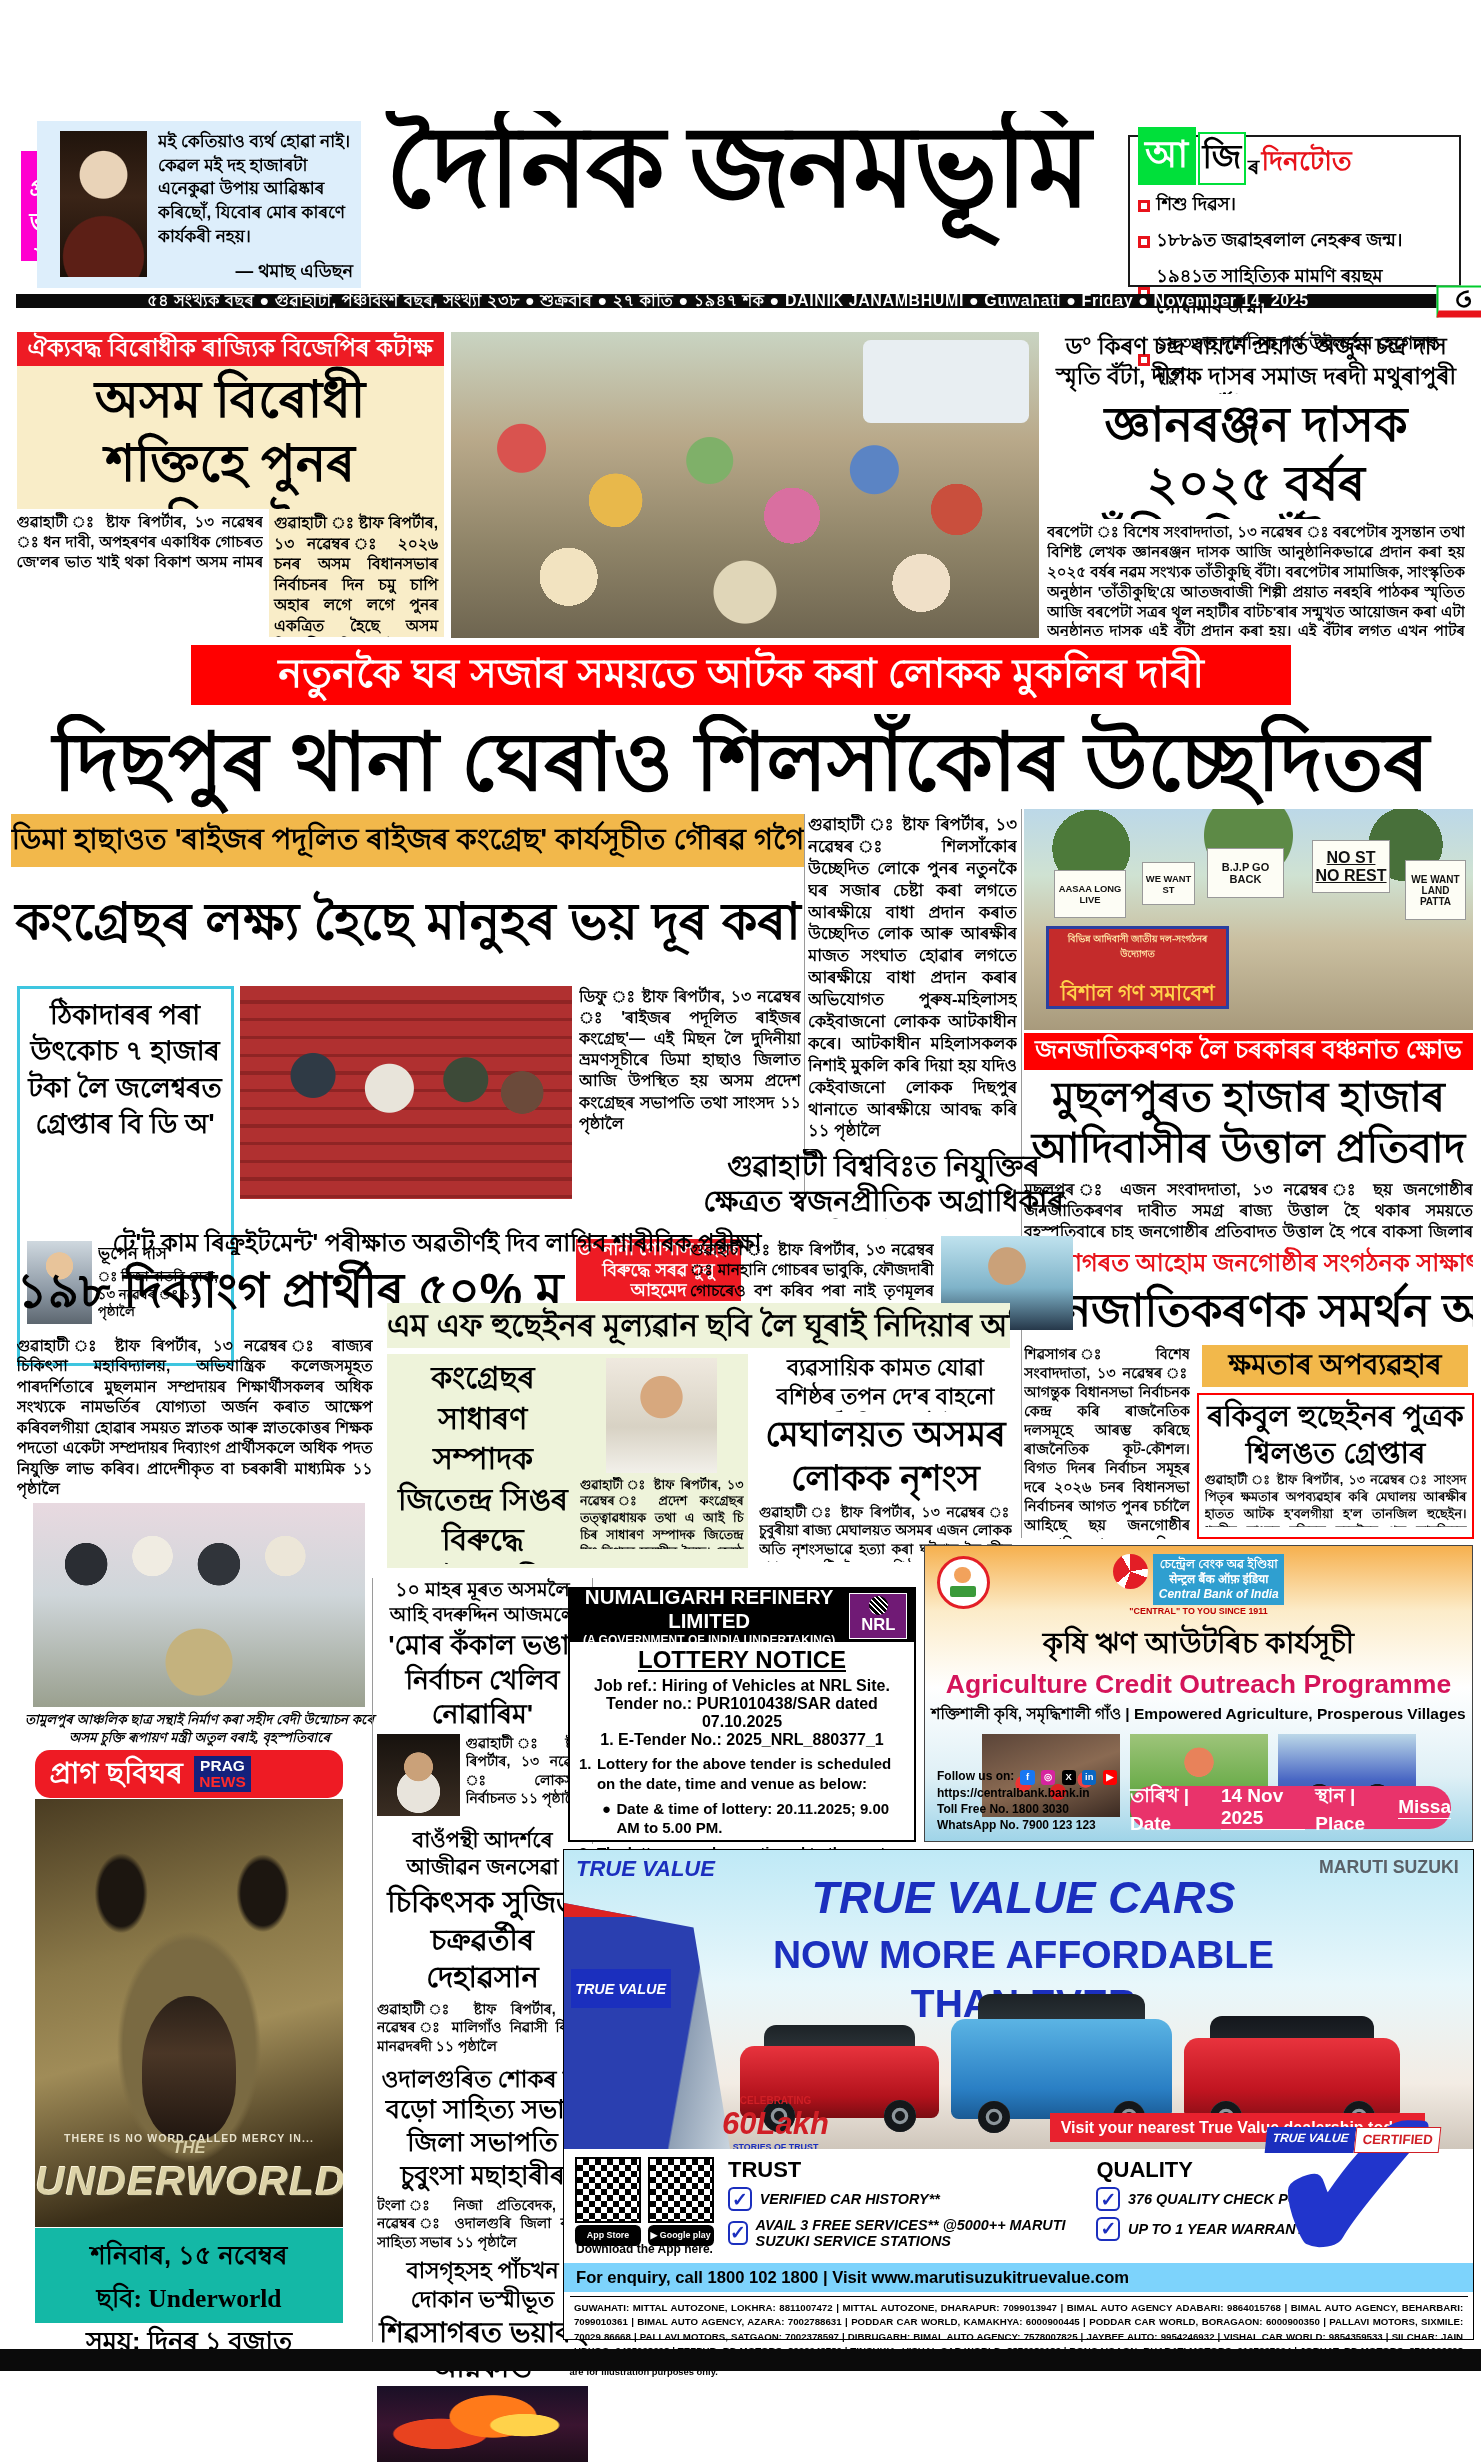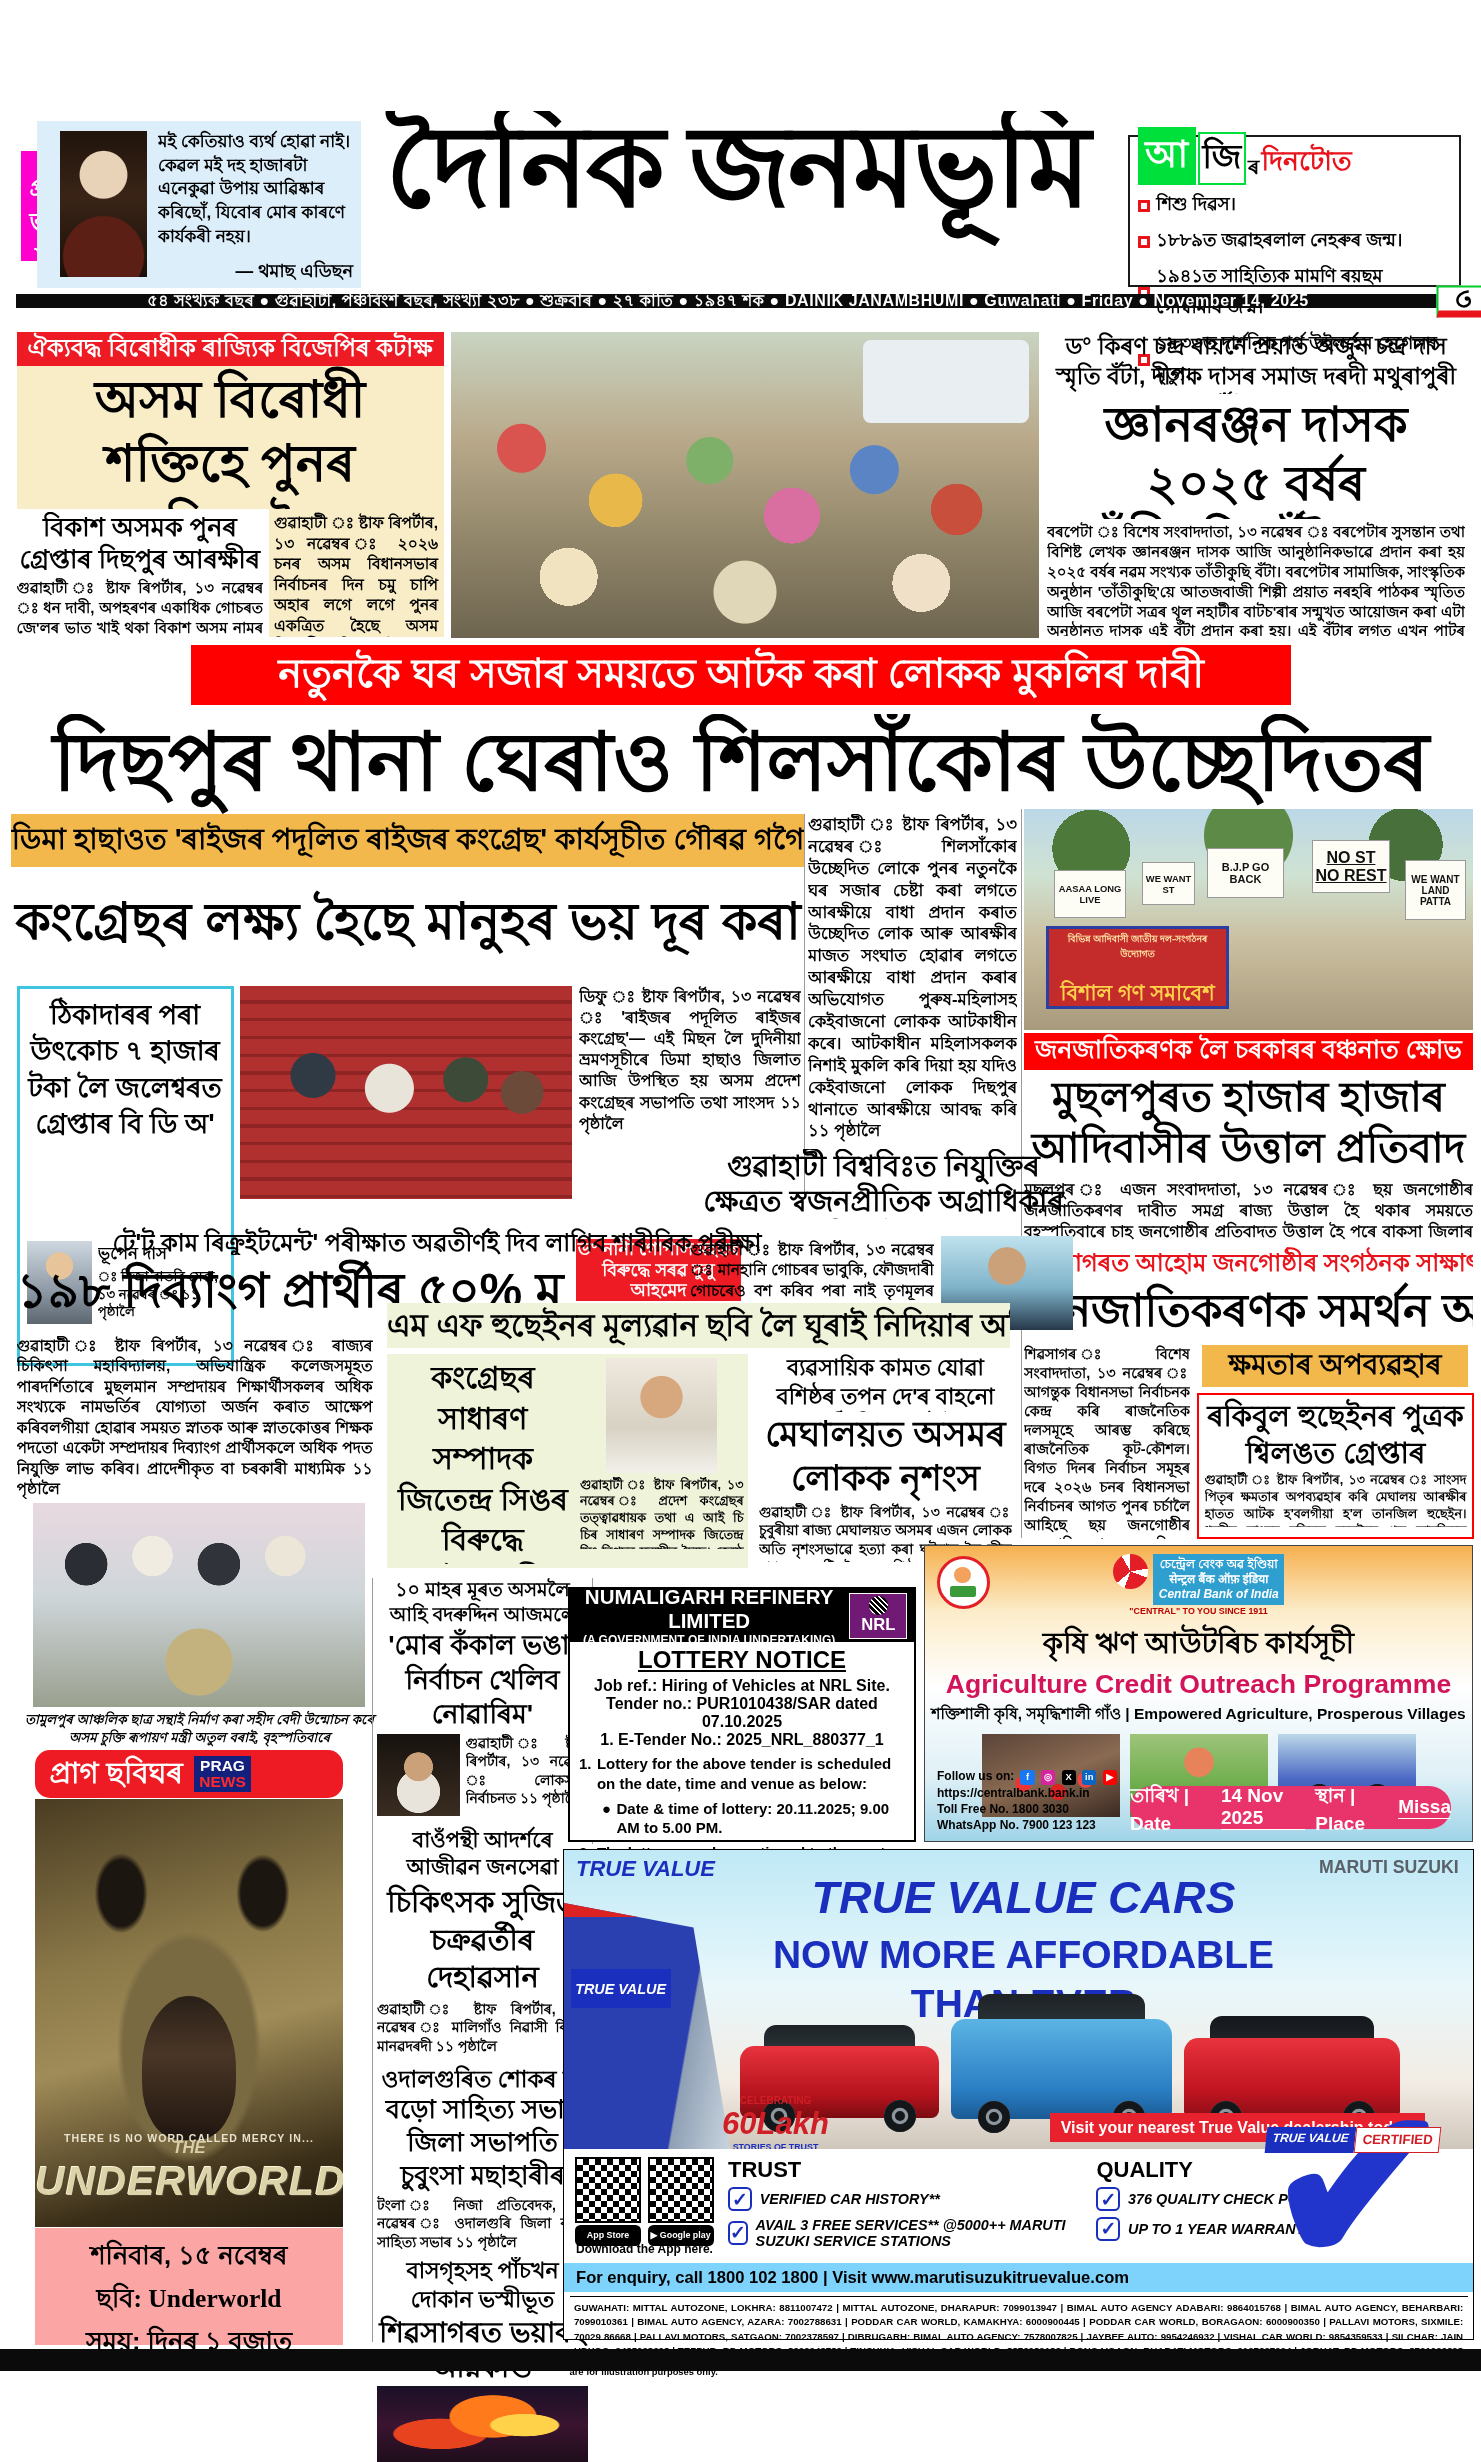--- a/index.html
+++ b/index.html
@@ -125,21 +125,20 @@
   </div>
 
   <div class="abs dateline" style="left:15.5px; top:294px; width:1425px; height:14px;">৫৪ সংখ্যক বছৰ ● গুৱাহাটী, পঞ্চবিংশ বছৰ, সংখ্যা ২৩৮ ● শুক্ৰবাৰ ● ২৭ কাতি ● ১৯৪৭ শক ● DAINIK JANAMBHUMI ● Guwahati ● Friday ● November 14, 2025</div>
   <div class="abs pagenum" style="left:1446px; top:276px; width:32px; height:51px;">৩</div>
 
   <div class="abs" style="left:16.6px; top:332px; width:427px; height:306px;">
     <div class="k-red nw" style="height:34px; font-size:24px;">ঐক্যবদ্ধ বিৰোধীক ৰাজ্যিক বিজেপিৰ কটাক্ষ</div>
     <div class="cream h ctr" style="height:143px; font-size:51px; line-height:1.25; padding:2.2px 3.3px;">অসম বিৰোধী শক্তিহে পুনৰ একত্ৰিত হৈছে</div>
     <div style="display:flex; height:128px;">
       <div style="width:252px; padding:3.3px 5.5px 0 0;">
-        <div class="h ctr" style="font-size:25.5px; line-height:1.25; height:66px;">বিকাশ অসমক পুনৰ গ্ৰেপ্তাৰ দিছপুৰ আৰক্ষীৰ</div>
         <div class="body-t jus" style="font-size:15px; height:58px;">গুৱাহাটী ঃ ষ্টাফ ৰিপৰ্টাৰ, ১৩ নৱেম্বৰ ঃ ধন দাবী, অপহৰণৰ একাধিক গোচৰত জে'লৰ ভাত খাই থকা বিকাশ অসম নামৰ বীৰ লাচিত সেনাৰ প্ৰাক্তন নেতাজনক দিছপুৰ ১১ পৃষ্ঠালৈ</div>
       </div>
       <div class="cream body-t jus" style="flex:1; font-size:15.5px; padding:4.4px 5.5px;">গুৱাহাটী ঃ ষ্টাফ ৰিপৰ্টাৰ, ১৩ নৱেম্বৰ ঃ ২০২৬ চনৰ অসম বিধানসভাৰ নিৰ্বাচনৰ দিন চমু চাপি অহাৰ লগে লগে পুনৰ একত্ৰিত হৈছে অসম বিৰোধী শক্তি। এই মন্তব্য ৰাজ্যিক বিজেপিৰ। প্ৰদেশ কংগ্ৰেছৰ সভাপতি গৌৰৱ গগৈ, ৰাইজৰ দলৰ ১১ পৃষ্ঠালৈ</div>
     </div>
   </div>
 
   <div class="ph" style="left:451px; top:332px; width:588px; height:306px;
       background:
         radial-gradient(circle at 12% 38%, #d9534f 0 24px, rgba(0,0,0,0) 25px),
         radial-gradient(circle at 28% 55%, #e8b84b 0 26.6px, rgba(0,0,0,0) 27px),
@@ -307,21 +306,21 @@
          linear-gradient(165deg, #4a3c22 0%, #8a7848 35%, #a08c58 55%, #3a2e18 85%, #241c0e 100%);">
     <div class="abs" style="left:50%; top:46%; transform:translateX(-50%); width:94px; height:144px; border-radius:50% 50% 40% 40%;
          background:linear-gradient(180deg,#2a2018 0%, #4a3626 40%, #201610 100%);"></div>
     <div class="abs nw" style="left:0; right:0; bottom:83px; text-align:center; color:#e8e2cc; font-size:10.5px; font-weight:700; letter-spacing:1.1px;">THERE IS NO WORD CALLED MERCY IN...</div>
     <div class="abs" style="left:0; right:0; bottom:22px; text-align:center;">
       <span style="color:#d8cfa8; font-size:16.6px; font-weight:900; font-style:italic; vertical-align:top;">THE</span>
       <span style="color:#ddd3a8; font-size:41px; font-weight:900; font-style:italic; letter-spacing:1.1px;
             text-shadow:1.1px 1.1px 0 #4a4430, -0.6px -0.6px 0 #fff8e0;">UNDERWORLD</span>
     </div>
   </div>
-  <div class="abs" style="left:35px; top:2228px; width:308px; height:117px; background:#fca5a5; padding:7.7px 4.4px; text-align:center;">
+  <div class="abs" style="left:35px; top:2228px; width:308px; height:95px; background:#14b8a6; padding:7.7px 4.4px; text-align:center;">
     <div style="font-size:25.5px; font-weight:900;">শনিবাৰ, ১৫ নবেম্বৰ</div>
     <div style="font-size:25.5px; font-weight:900; font-family:'Liberation Serif', serif;">ছবি: Underworld</div>
     <div style="font-size:25.5px; font-weight:900;">সময়: দিনৰ ১ বজাত</div>
   </div>
 
   <div class="abs nrl-ad" style="left:568px; top:1587px; width:348px; height:255px;">
     <div class="nrl-head" style="height:53px;">
       <div style="flex:1; text-align:center;">
         <div style="font-size:20.5px; font-weight:900;">NUMALIGARH REFINERY LIMITED</div>
         <div style="font-size:12px; font-weight:700;">(A GOVERNMENT OF INDIA UNDERTAKING)</div>

